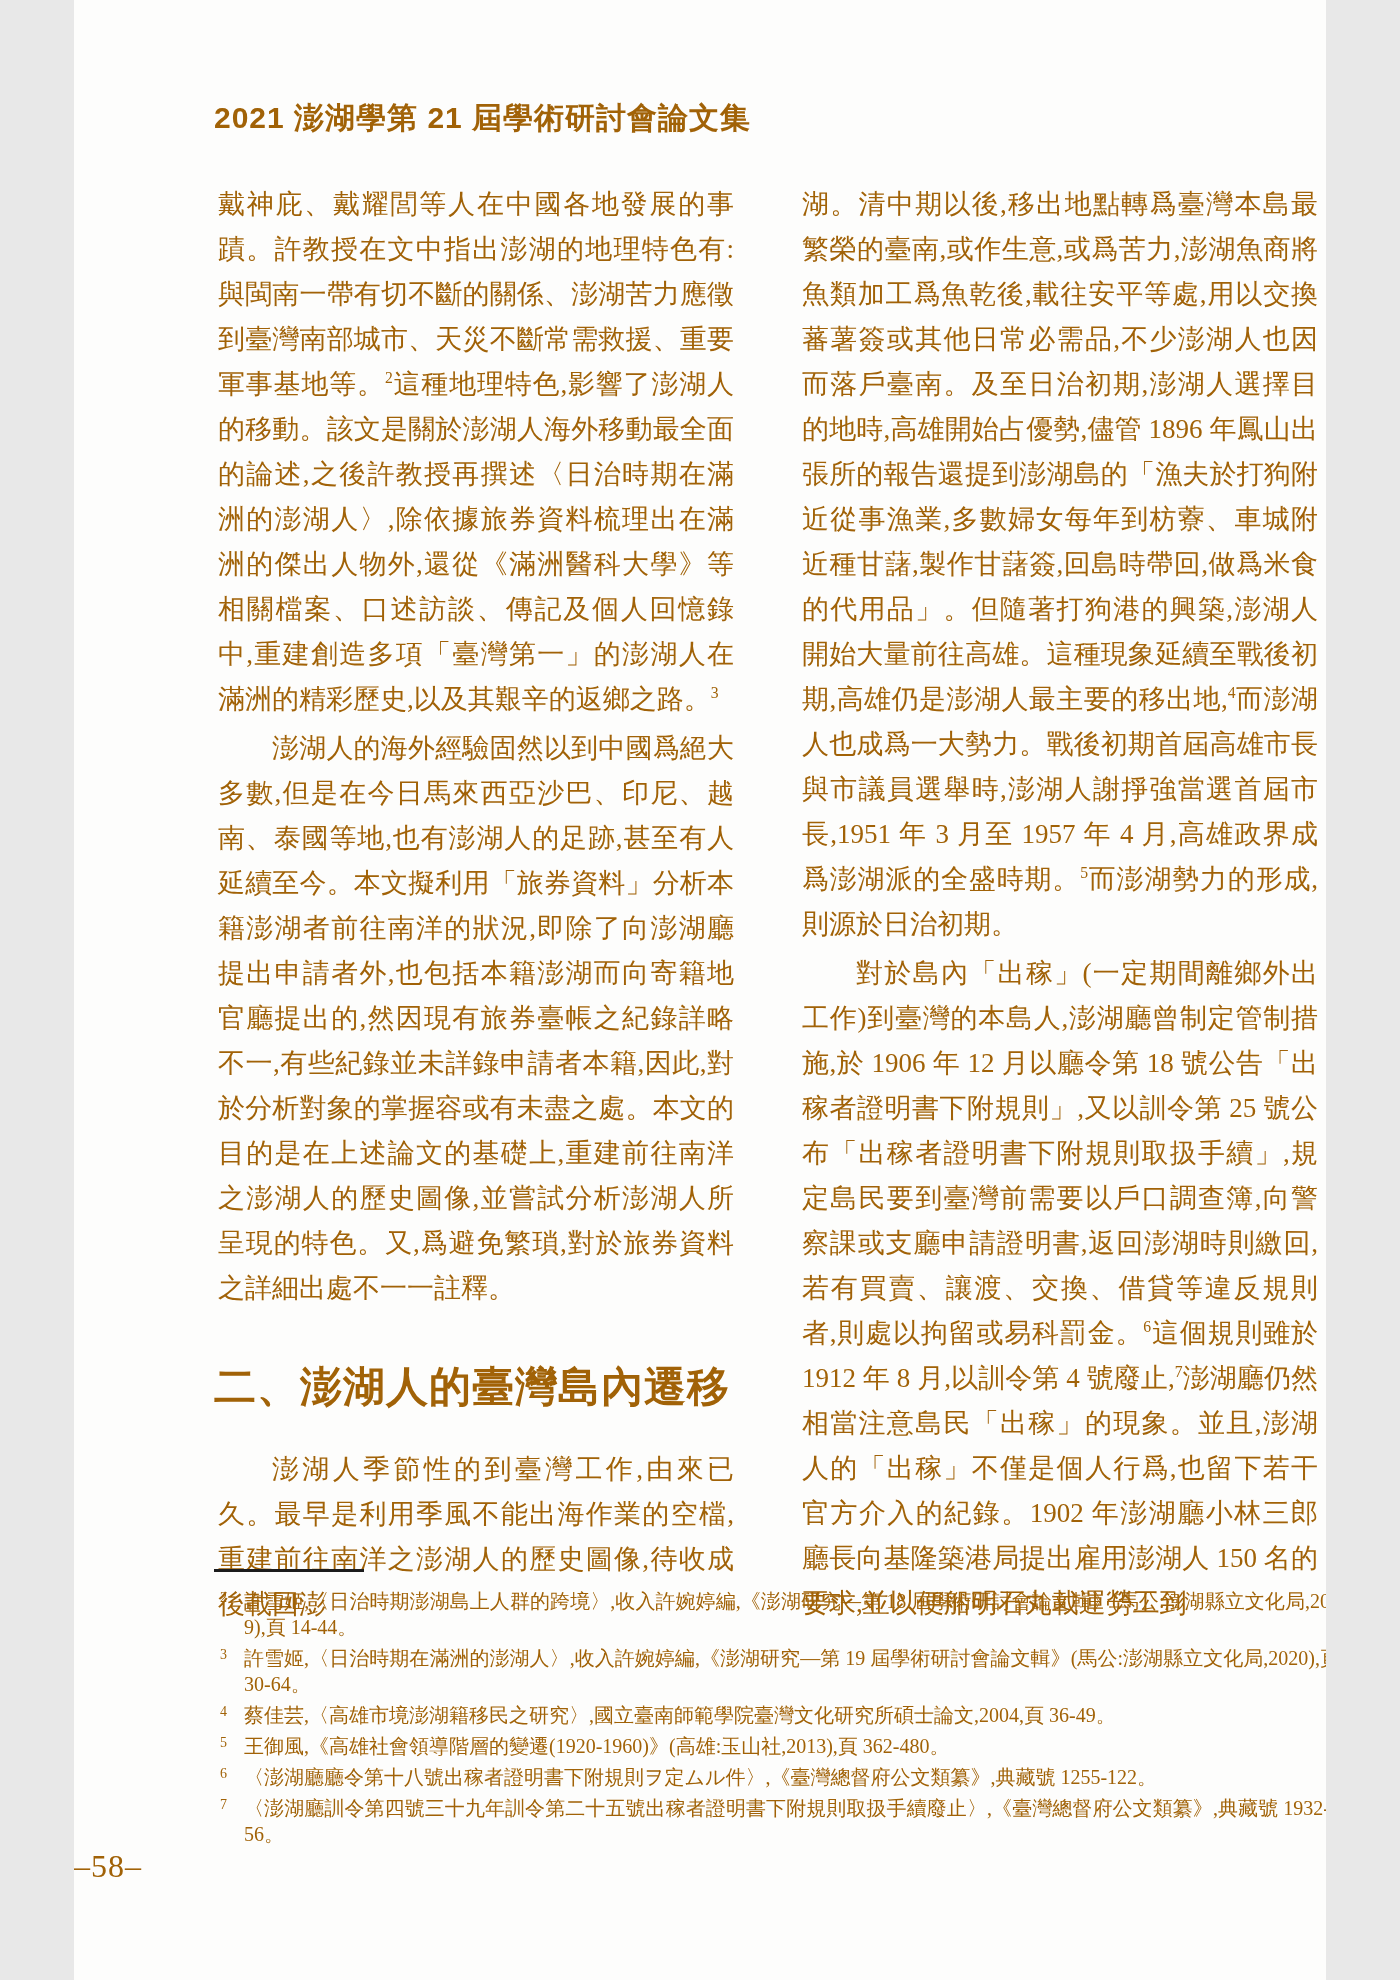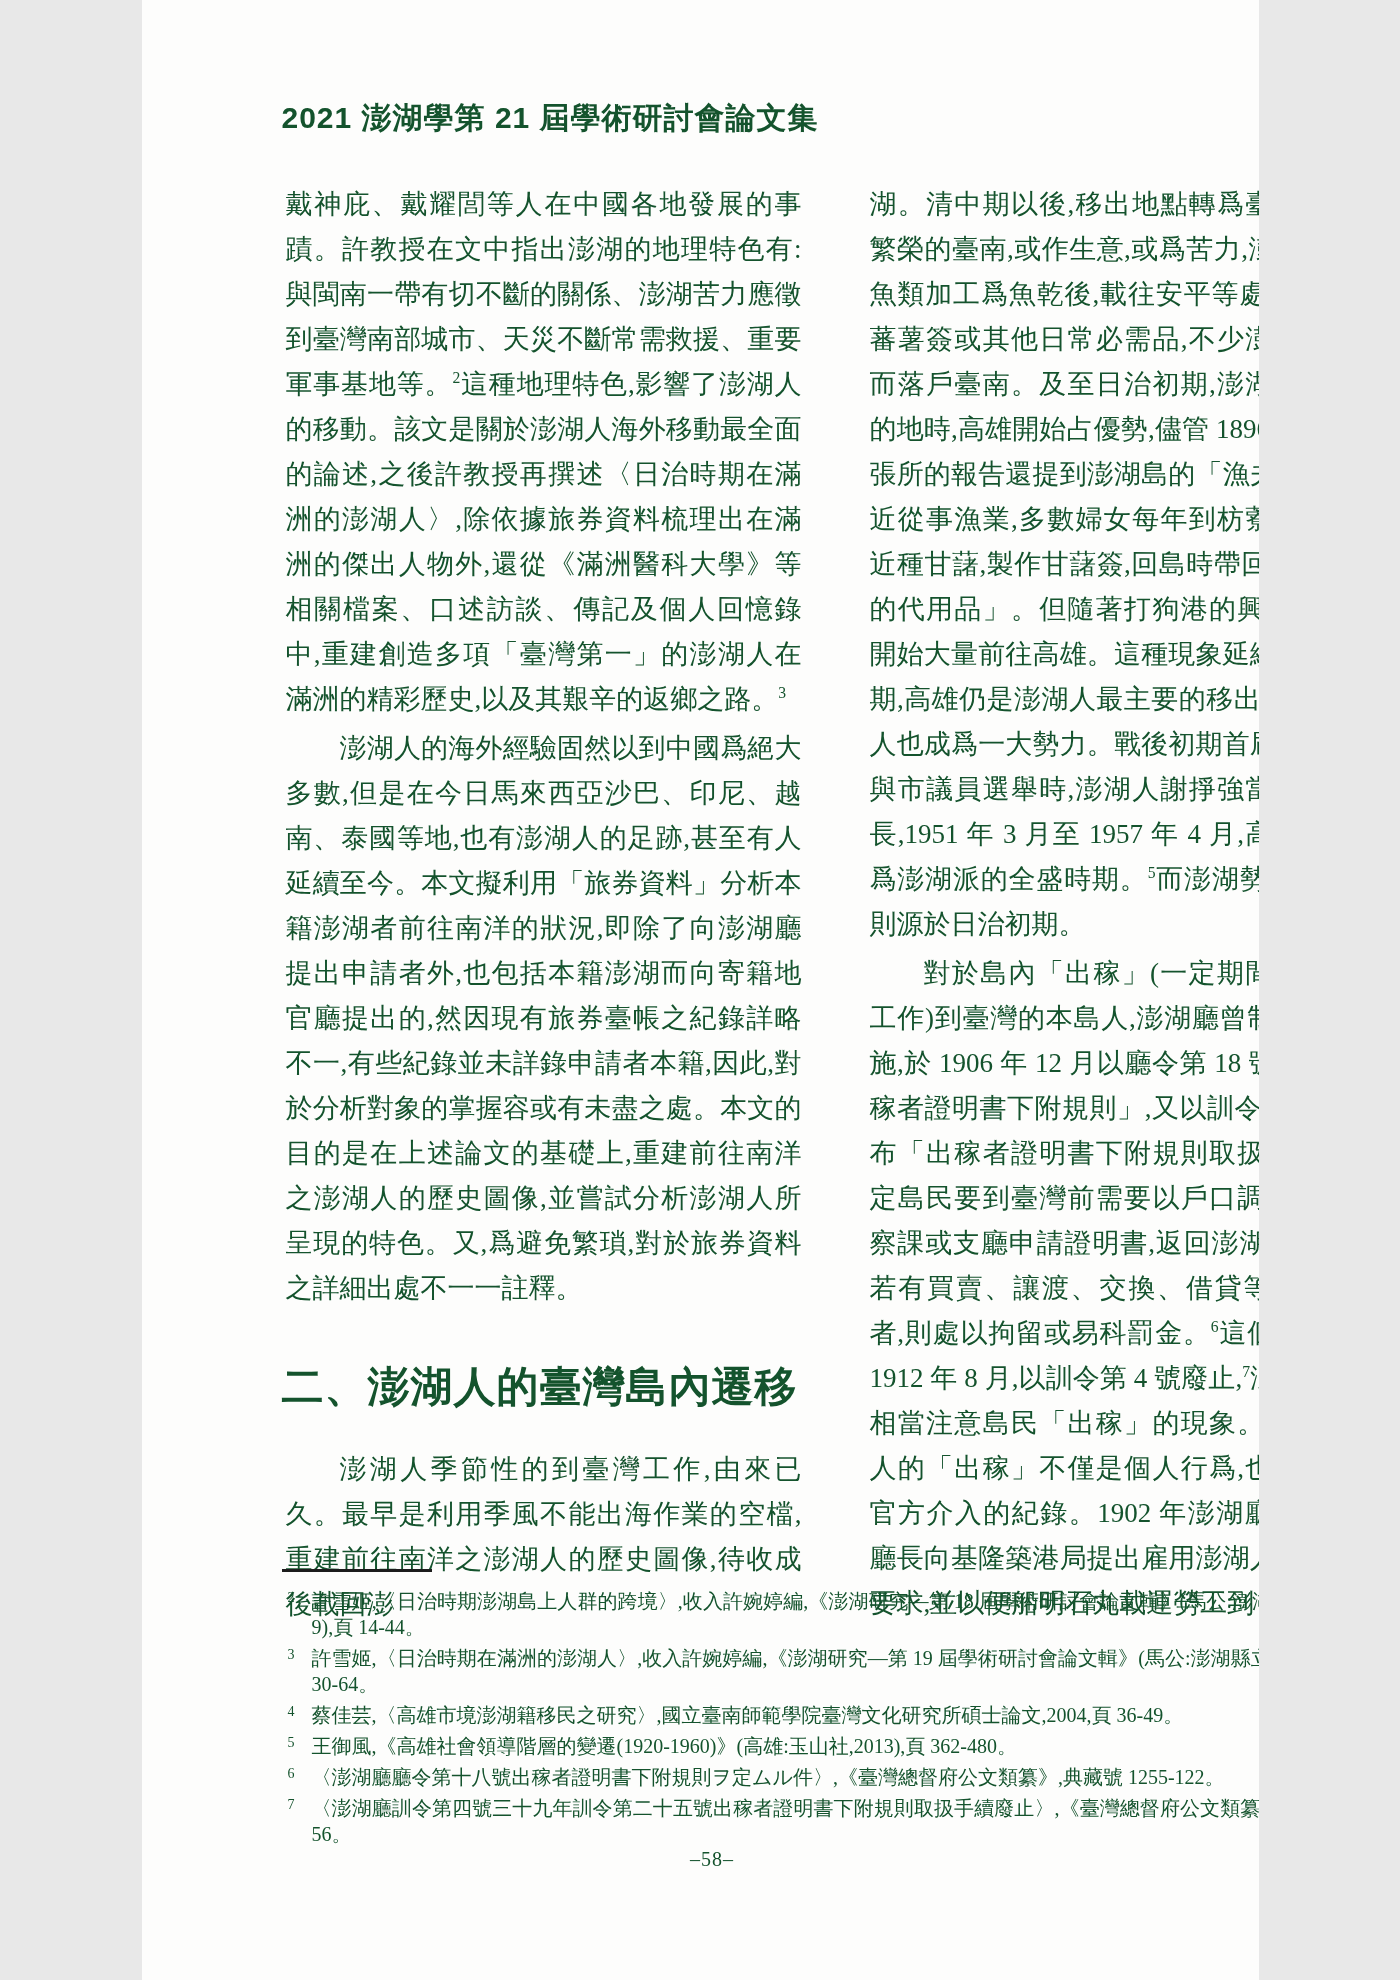--- a/index.html
+++ b/index.html
@@ -1,22 +1,22 @@
 <!DOCTYPE html>
 <html lang="zh-Hant"><head>
 <meta charset="utf-8">
 <style>
   html, body { margin: 0; padding: 0; background: #e8e8e8; }
   .page {
     position: relative;
-    width: 1117px;
+    width: 1252px;
     height: 1980px;
     margin: 0 auto;
     background: #fdfdfc;
-    color: #14532d;
+    color: #a16207;
     font-family: "Liberation Serif", "DejaVu Serif", serif;
     overflow: hidden;
   }
   .page-header {
     position: absolute;
     left: 140px;
     top: 98px;
     font-family: "Liberation Sans", "DejaVu Sans", sans-serif;
     font-weight: bold;
     font-size: 30px;
@@ -79,24 +79,22 @@
     position: absolute;
     left: 6px;
     top: -3px;
     font-size: 14px;
   }
   .page-number {
     position: absolute;
     left: 0;
     right: 0;
     top: 1848px;
-    text-align: center;
-    font-size: 20px;
+    font-size: 32px;
     letter-spacing: 1px;
-    margin-left: 24px;
   }
 </style>
 </head>
 <body>
 
 <div class="page">
 
   <div class="page-header">2021 澎湖學第 21 屆學術研討會論文集</div>
 
   <div class="col col-left" id="col-left">

